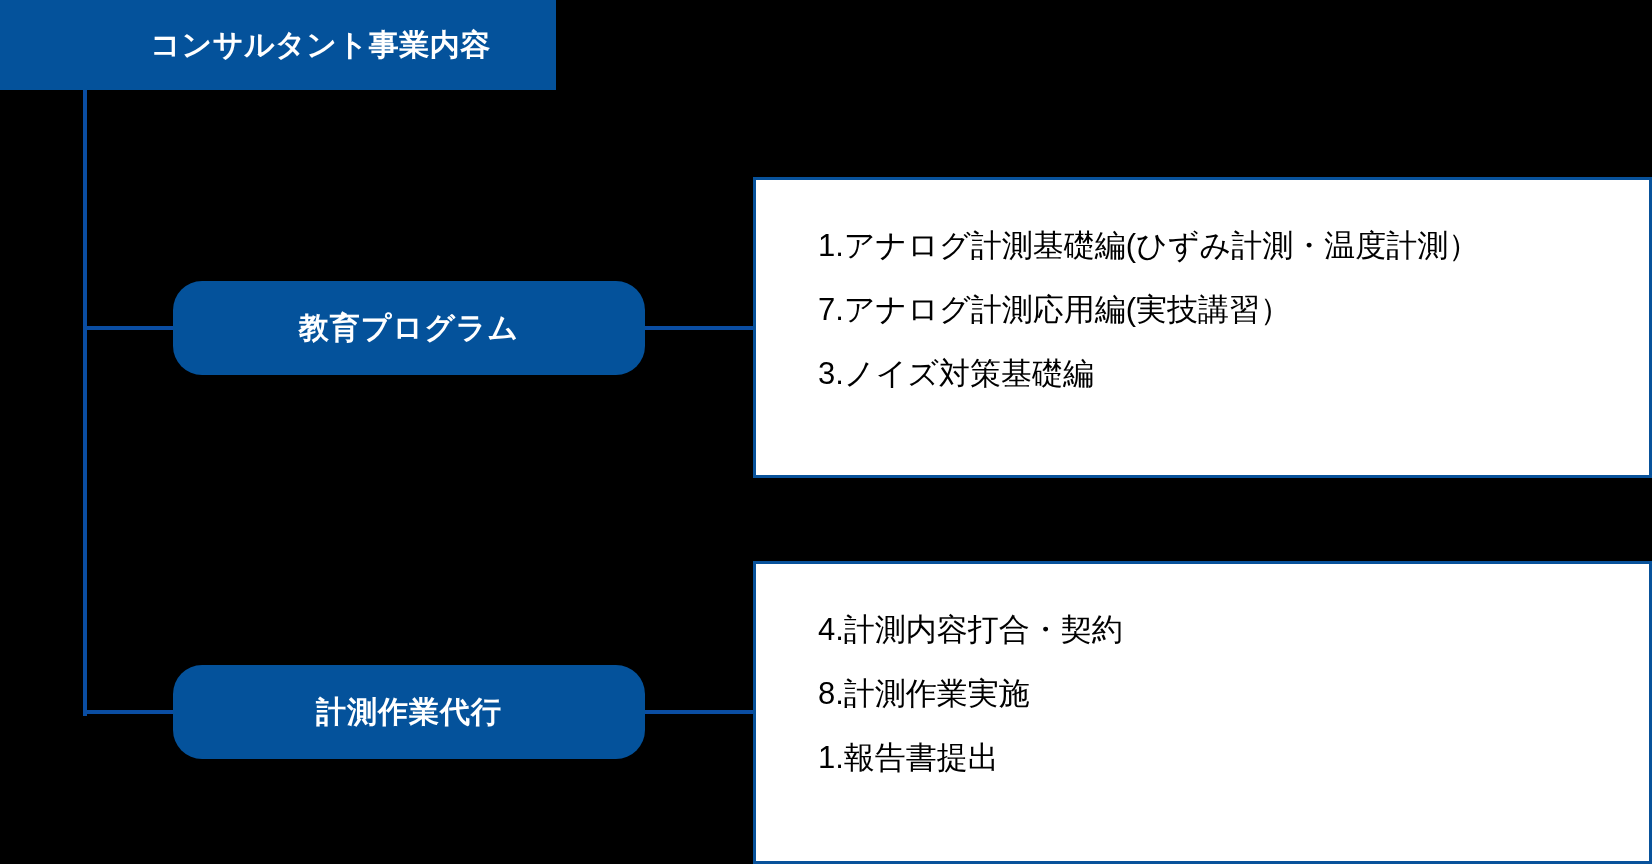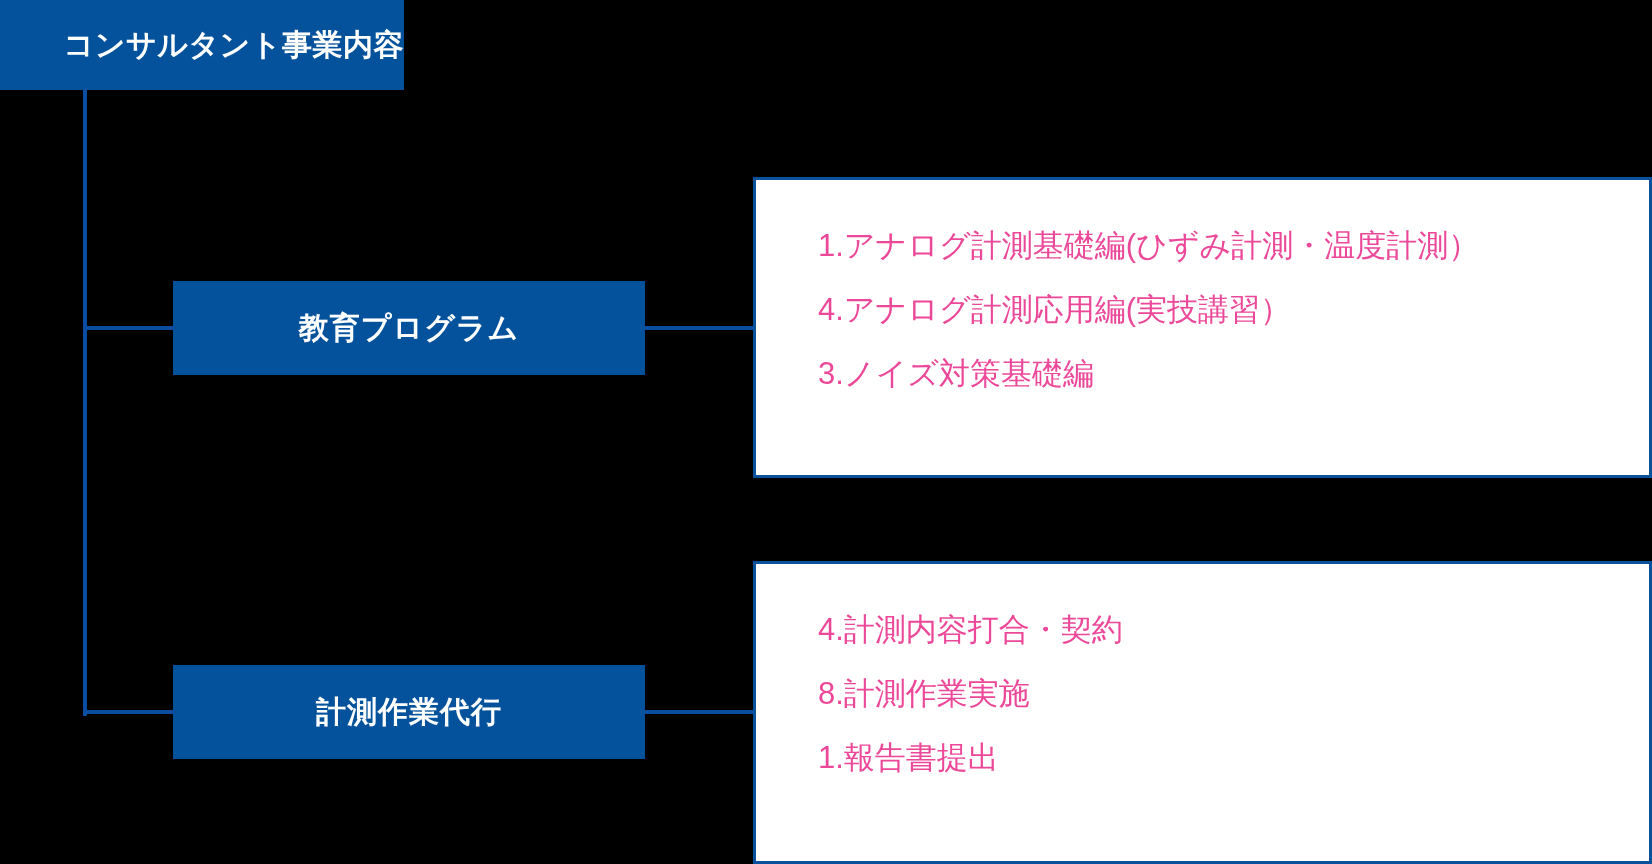--- a/index.html
+++ b/index.html
@@ -30,37 +30,38 @@
   .blue-box {
     position: absolute;
     background: #04529b;
     display: flex;
     align-items: center;
     box-sizing: border-box;
   }
   .root-box {
     left: 0px;
     top: 0px;
-    width: 404px;
+    width: 556px;
     height: 90px;
-    justify-content: flex-end;
+    justify-content: center;
     padding-left: 85px;
   }
   .root-box .box-label {
     color: #ffffff;
     font-size: 30px;
     font-weight: bold;
     letter-spacing: 0.5px;
     white-space: nowrap;
   }
   .branch-box {
     left: 173px;
     width: 472px;
     height: 94px;
     justify-content: center;
+    border-radius: 29px;
   }
   .branch-box .box-label {
     color: #ffffff;
     font-size: 30px;
     font-weight: bold;
     letter-spacing: 1px;
     white-space: nowrap;
   }
   #branch-box-1 { top: 281px; }
   #branch-box-2 { top: 665px; justify-content: center; }
@@ -77,21 +78,21 @@
   }
   #detail-panel-1 {
     top: 177px;
     height: 301px;
   }
   #detail-panel-2 {
     top: 561px;
     height: 303px;
   }
   .detail-line {
-    color: #ec4899;
+    color: #000000;
     font-size: 31px;
     line-height: 1.0;
     margin-bottom: 33px;
     white-space: nowrap;
   }
   .detail-line:last-child { margin-bottom: 0; }
 </style>
 </head>
 <body>
 
@@ -114,21 +115,21 @@
   <div class="blue-box branch-box" id="branch-box-1">
     <span class="box-label">教育プログラム</span>
   </div>
 
   <div class="blue-box branch-box" id="branch-box-2">
     <span class="box-label">計測作業代行</span>
   </div>
 
   <div class="detail-panel" id="detail-panel-1">
     <div class="detail-line">1.アナログ計測基礎編(ひずみ計測・温度計測）</div>
-    <div class="detail-line">4.アナログ計測応用編(実技講習）</div>
+    <div class="detail-line">7.アナログ計測応用編(実技講習）</div>
     <div class="detail-line">3.ノイズ対策基礎編</div>
   </div>
 
   <div class="detail-panel" id="detail-panel-2">
     <div class="detail-line">4.計測内容打合・契約</div>
     <div class="detail-line">8.計測作業実施</div>
     <div class="detail-line">1.報告書提出</div>
   </div>
 
 </div>

